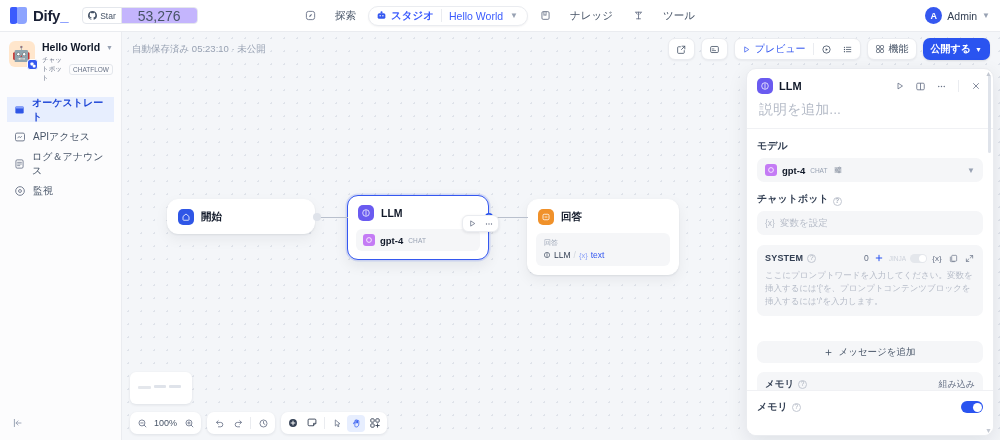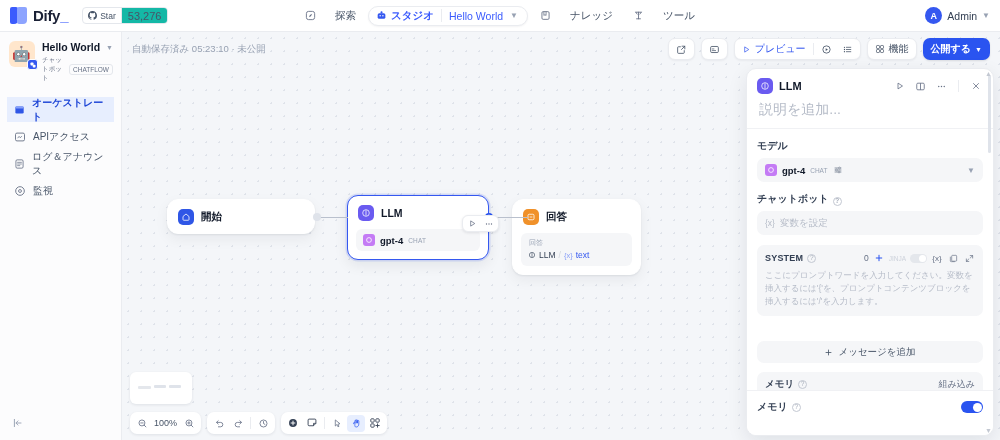--- a/index.html
+++ b/index.html
@@ -24,22 +24,22 @@
   .bm1 { left: 0; top: 0; width: 8px; height: 17px; background: #3b5bfd; border-radius: 2px 0 0 4px; }
   .bm2 { left: 7px; top: 0; width: 10px; height: 17px; background: #8da4ff; border-radius: 0 3px 7px 0; }
   .brand-name { font-size: 15px; font-weight: 700; color: #1a2035; letter-spacing: -0.3px; }
   .brand-name .u { color: #3b5bfd; }
   .gh {
     display: flex; align-items: center; margin-left: 14px; height: 17px;
     border: 1px solid #e4e7ec; border-radius: 4px; overflow: hidden; background: #fff;
   }
   .gh-l { display: flex; align-items: center; gap: 3px; padding: 0 5px; height: 100%; }
   .gh-l span { font-size: 8.5px; color: #475467; }
-  .gh-r { padding: 0 6px; height: 100%; display: flex; align-items: center;
-          background: #14b8a6; border-left: 1px solid #e4e7ec; font-size: 11px; color: #475467; }
+  .gh-r { padding: 0 16px; height: 100%; display: flex; align-items: center;
+          background: #c4b5fd; border-left: 1px solid #e4e7ec; font-size: 14px; color: #475467; }
 
   .topnav {
     position: absolute; left: 50%; transform: translateX(-50%);
     display: flex; align-items: center; gap: 4px; height: 32px;
   }
   .nav-item {
     display: flex; align-items: center; gap: 19px; padding: 3px 8px;
     border-radius: 11px; font-size: 10.5px; color: #475467; cursor: pointer;
   }
   .nav-pill {
@@ -129,21 +129,21 @@
   .node-body { padding: 0 8px 8px 8px; }
   .chip-box { background: #f5f6f8; border-radius: 6px; padding: 5px 7px; display: flex; align-items: center; gap: 5px; }
   .chip-box .m-ico { width: 12px; height: 12px; border-radius: 3px; background: #c47bf5;
                      display:flex;align-items:center;justify-content:center; flex:none; }
   .chip-box .m-name { font-size: 9.5px; font-weight: 700; color: #101828; }
   .chip-box .m-tag { font-size: 6.5px; color: #98a2b3; letter-spacing: .2px; }
 
   #node-start { left: 45px; top: 167px; width: 148px; }
   #node-llm { left: 225px; top: 163px; width: 142px; border: 1.5px solid #3558f0;
               box-shadow: 0 0 0 1.5px rgba(53,88,240,.16), 0 5px 14px rgba(16,24,40,.08); }
-  #node-answer { left: 390px; top: 167px; width: 129px; }
+  #node-answer { left: 405px; top: 167px; width: 152px; }
 
   .node-float-toolbar {
     position: absolute; left: 340px; top: 183px; display: flex; align-items: center;
     background: #fff; border: 1px solid #eaecf0; border-radius: 6px;
     box-shadow: 0 1px 3px rgba(16,24,40,.1); height: 17px; padding: 0 2px; gap: 1px; z-index: 6;
   }
   .node-float-toolbar .b { width: 15px; height: 14px; display: flex; align-items: center; justify-content: center; color: #667085; cursor: pointer; }
 
   .ans-label { font-size: 7px; color: #98a2b3; padding: 1px 0 2px 1px; }
   .var-chip { display: flex; align-items: center; gap: 3px; font-size: 8.5px; }

